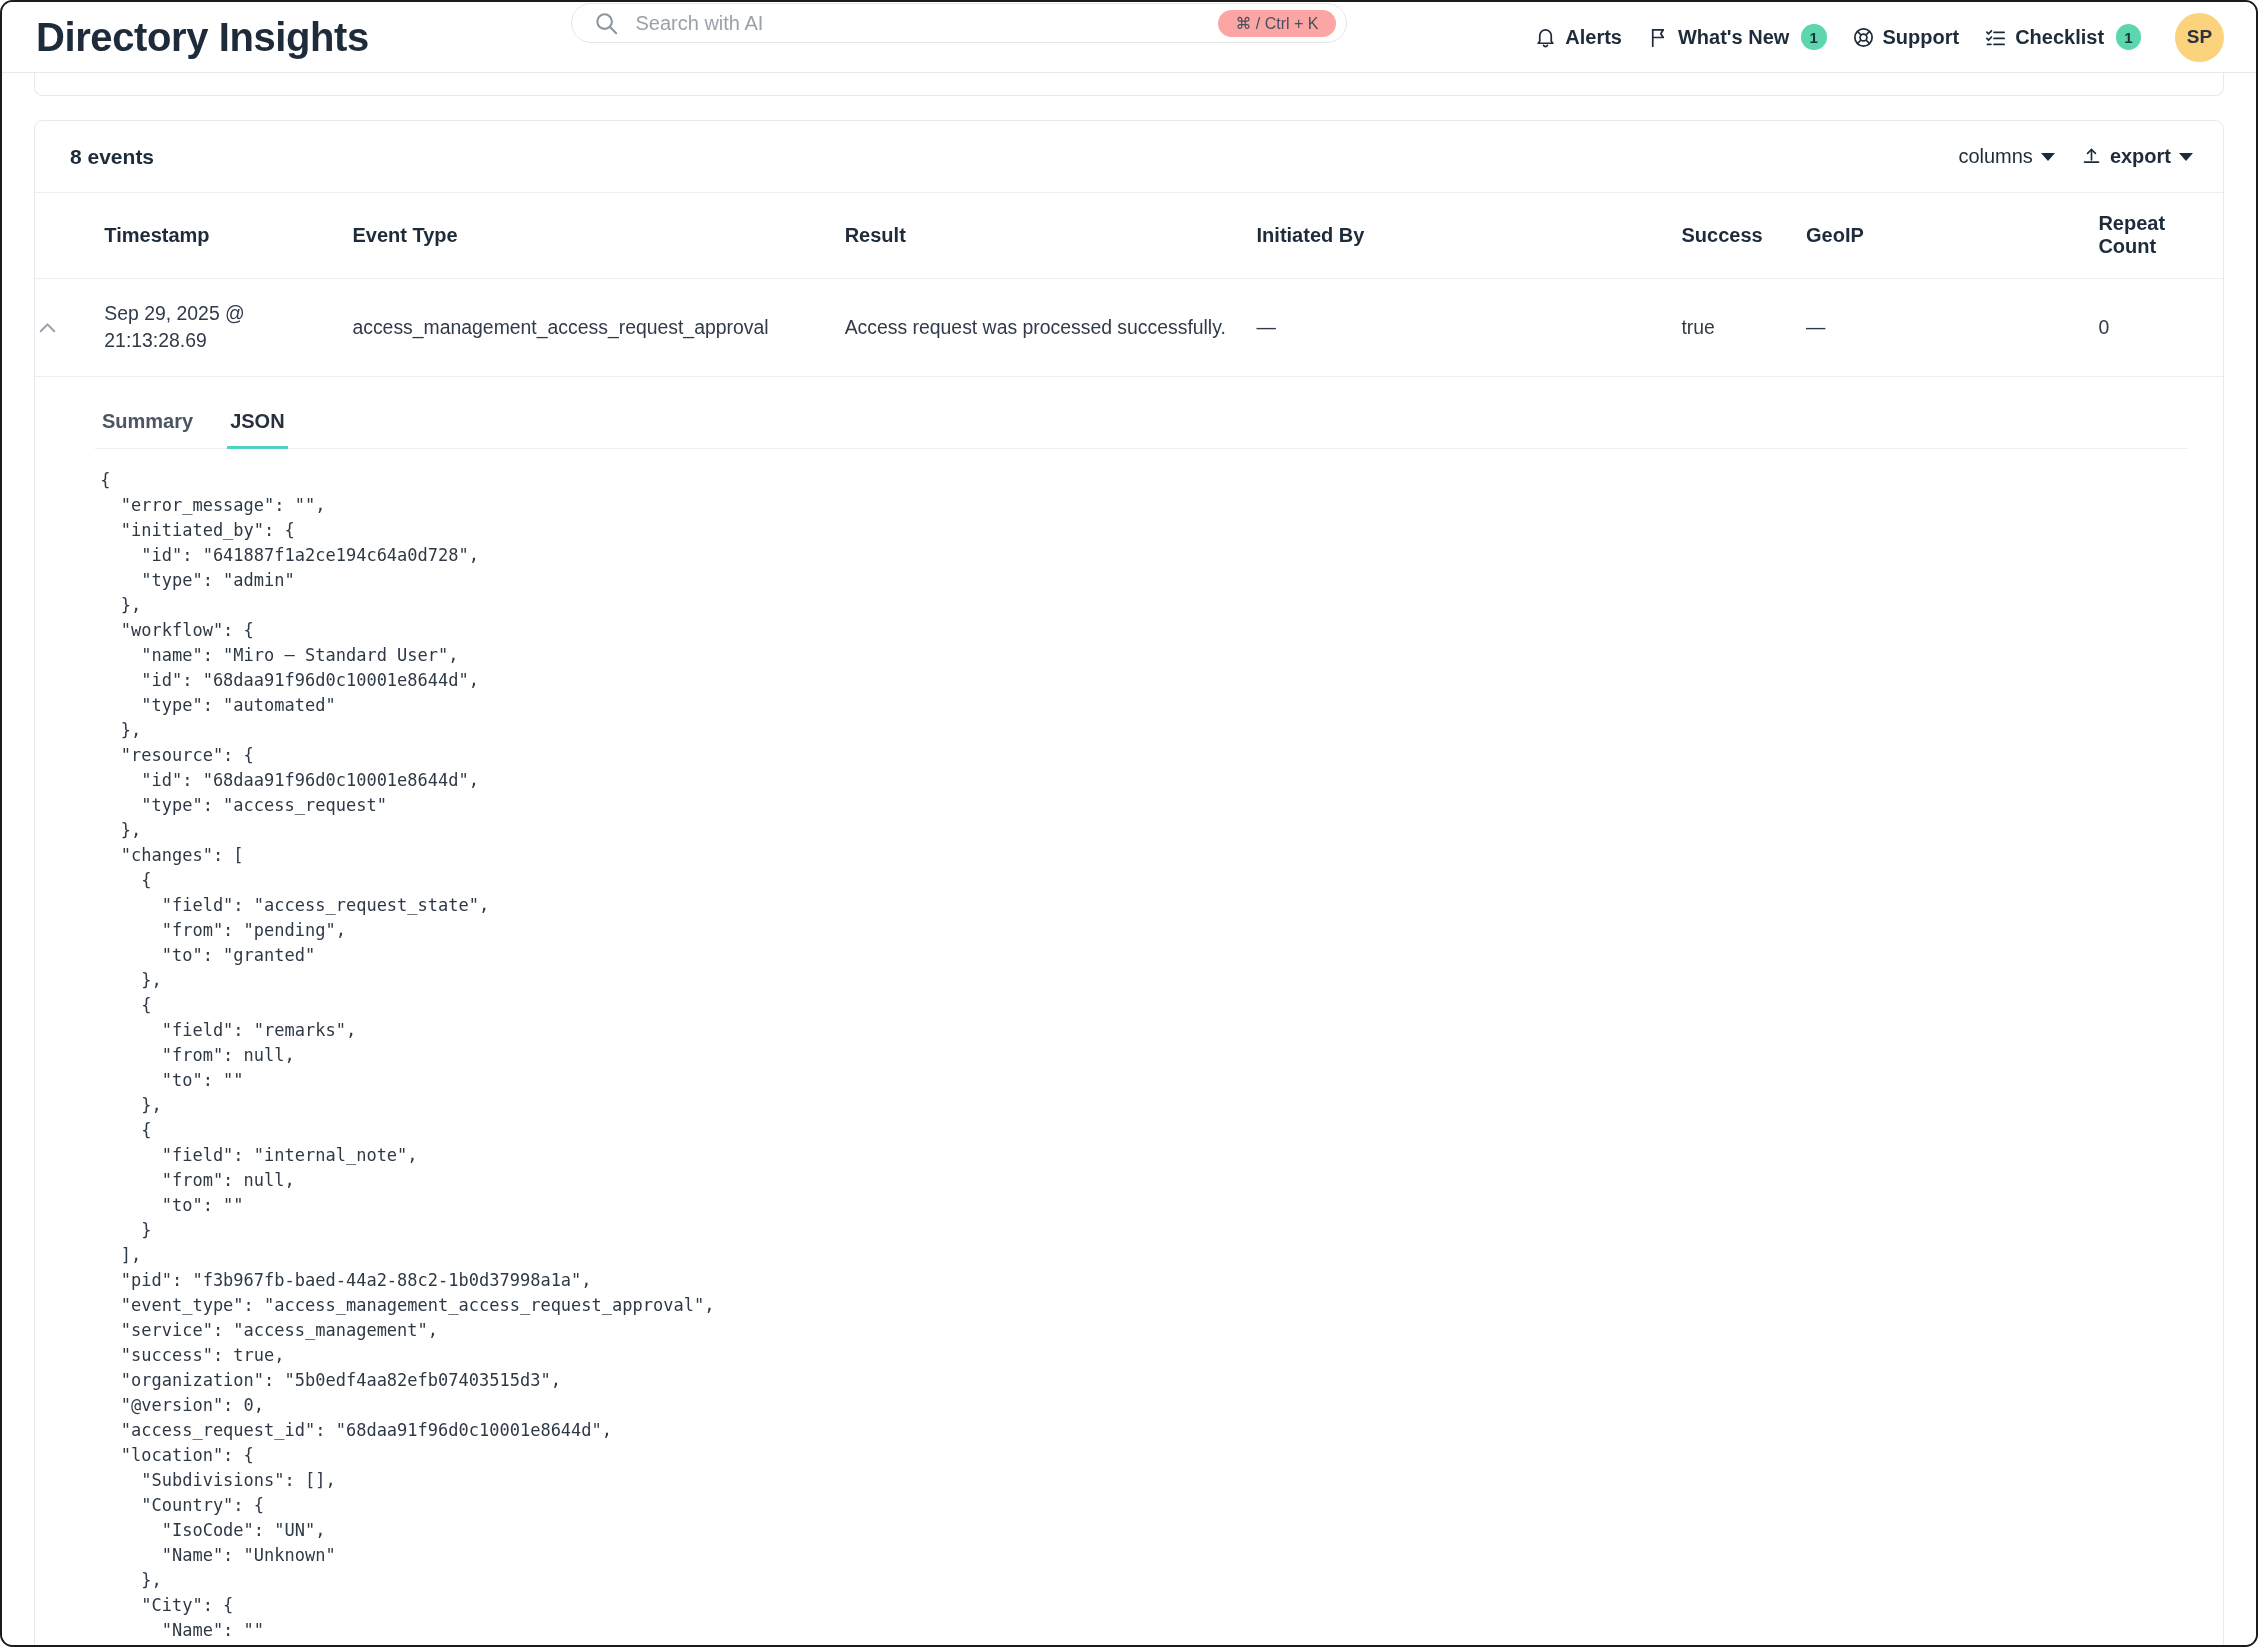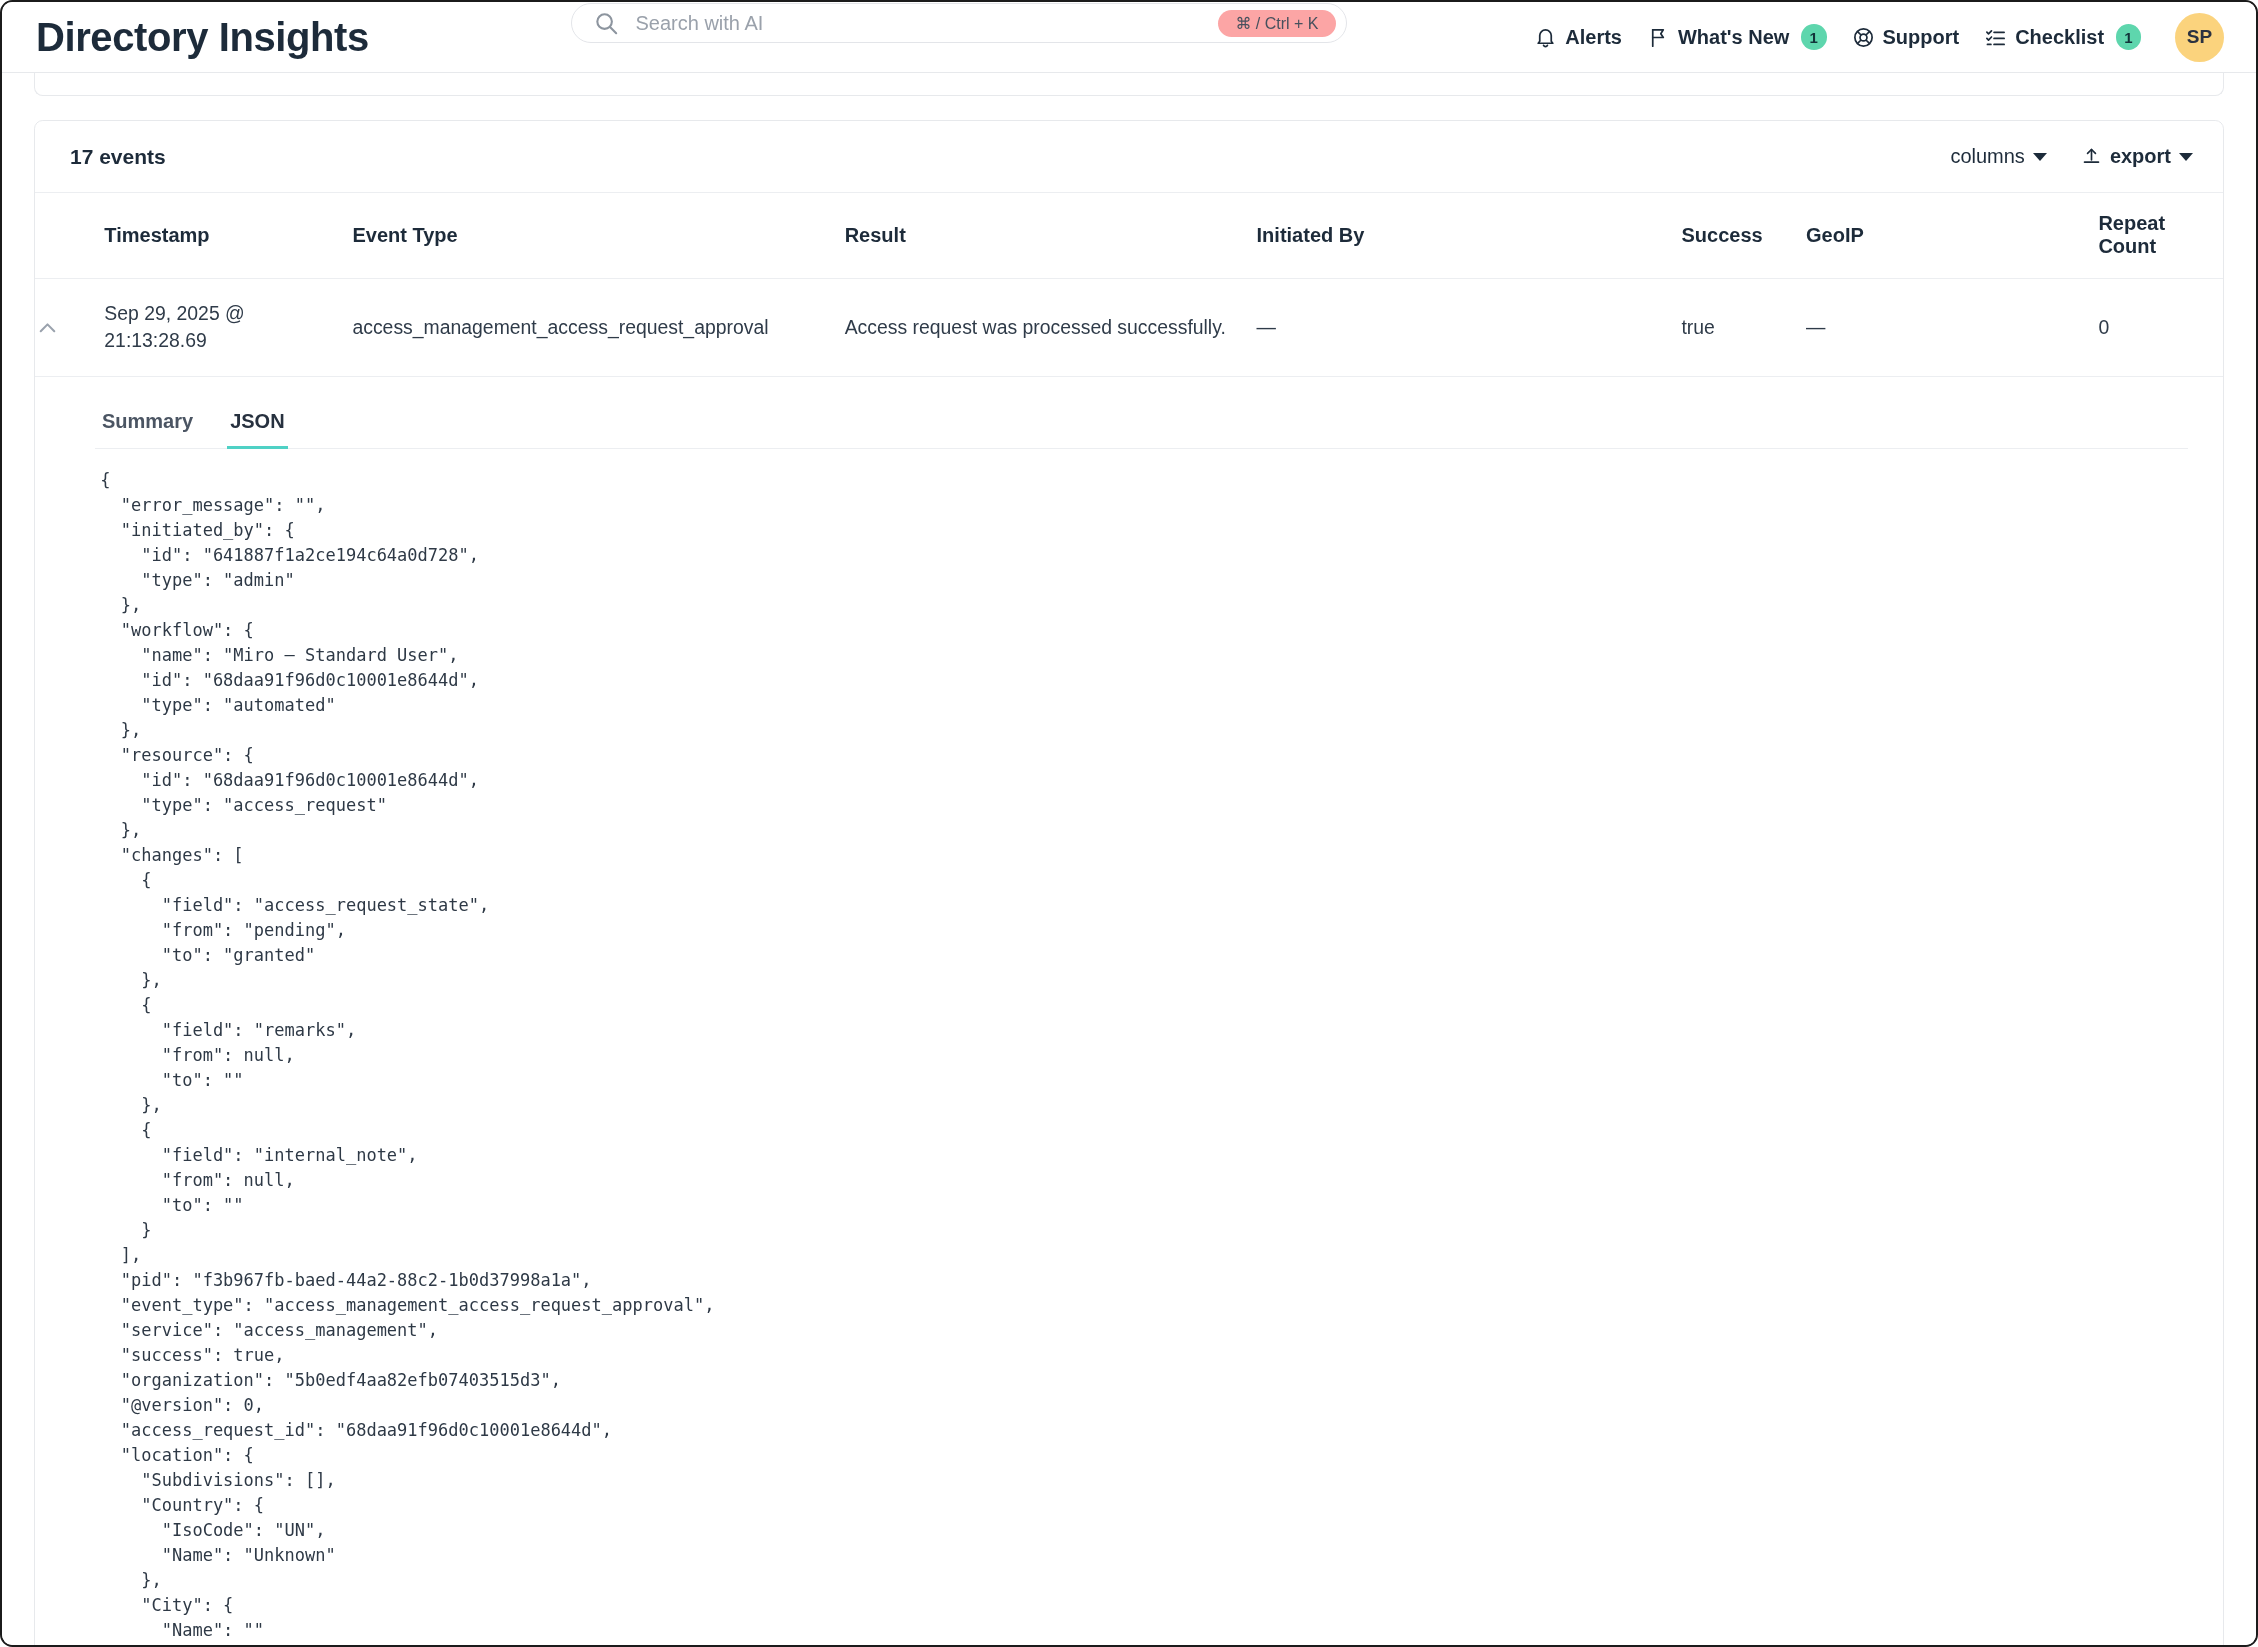--- a/index.html
+++ b/index.html
@@ -141,21 +141,21 @@
 
   
   .card-toolbar {
     height: 72px;
     display: flex;
     align-items: center;
     padding: 0 30px 0 35px;
     border-bottom: 0.9px solid #eceef1;
   }
   .events-count { font-size: 21px; font-weight: bold; color: #1d2b3a; }
-  .toolbar-actions { margin-left: auto; display: flex; align-items: center; gap: 34px; }
+  .toolbar-actions { margin-left: auto; display: flex; align-items: center; gap: 26px; }
   .tool-btn {
     display: flex; align-items: center; gap: 8px;
     font-size: 20px; color: #1d2b3a; cursor: pointer;
   }
   .tool-btn.bold { font-weight: bold; }
   .caret {
     width: 0; height: 0;
     border-left: 7px solid transparent;
     border-right: 7px solid transparent;
     border-top: 8px solid #1d2b3a;
@@ -301,21 +301,21 @@
     </div>
   </div>
 
   <div class="page">
 
     <div class="ghost-card"></div>
 
     <div class="card">
 
       <div class="card-toolbar">
-        <div class="events-count">17 events</div>
+        <div class="events-count">8 events</div>
         <div class="toolbar-actions">
           <div class="tool-btn">
             <span>columns</span>
             <span class="caret"></span>
           </div>
           <div class="tool-btn bold">
             <span class="export-ico">
               <svg viewBox="0 0 24 24" width="21" height="21" fill="none" stroke="#1d2b3a" stroke-width="1.9" stroke-linecap="round" stroke-linejoin="round">
                 <path d="M12 16V4"></path>
                   <path d="M7.5 8.5L12 4l4.5 4.5"></path>

